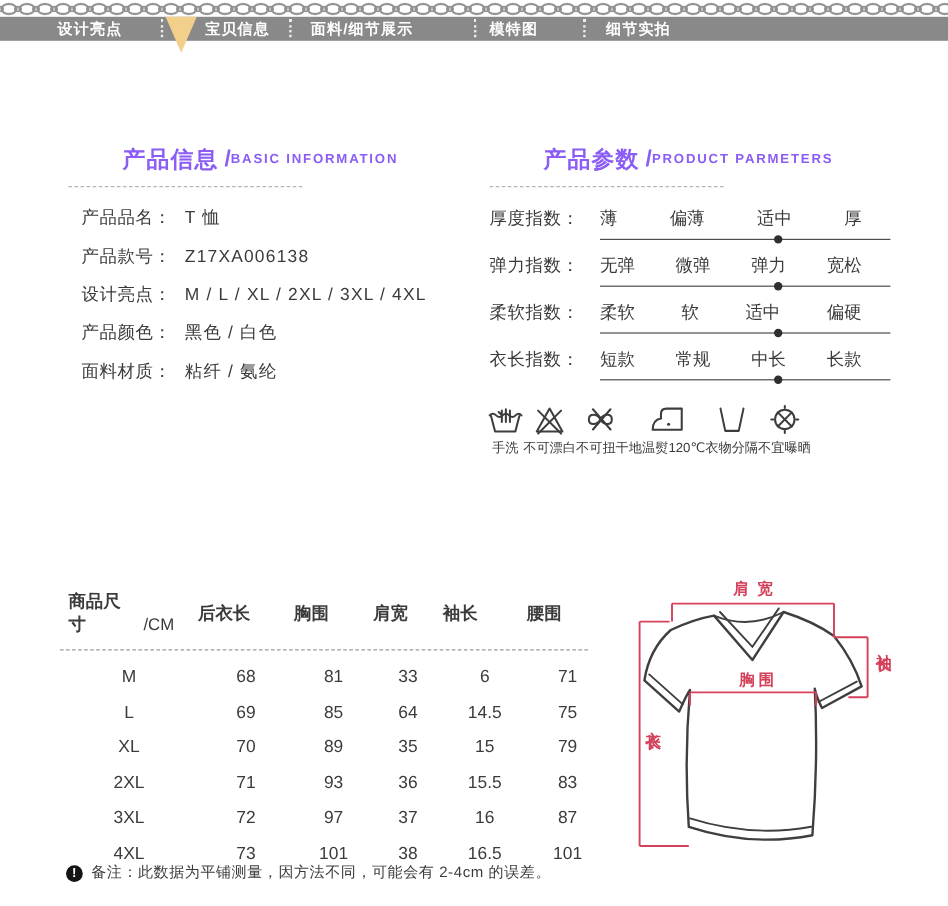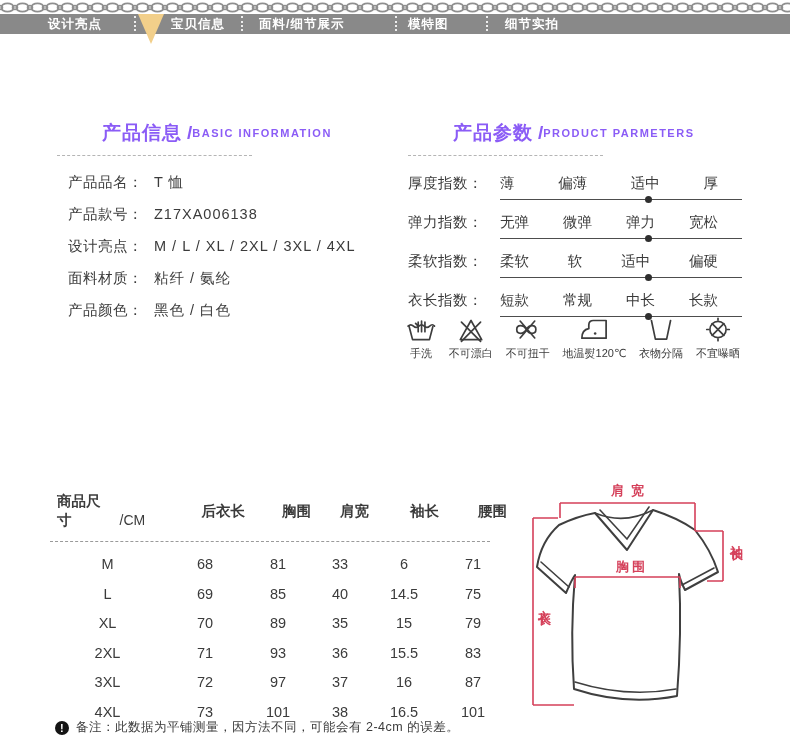--- a/index.html
+++ b/index.html
@@ -30,30 +30,30 @@
 
   
   .param-row { display:flex; margin-bottom:13px; font-size:14.5px; }
   .param-label { width:92px; flex:none; line-height:18px; letter-spacing:.5px; }
   .optwrap { position:relative; width:242px; border-bottom:1px solid #4d4d4d; padding-bottom:7px; }
   .opts { display:flex; justify-content:space-between; padding-right:24px; line-height:18px; }
   .opt { white-space:nowrap; }
   .seldot { position:absolute; bottom:-4px; left:60%; width:7px; height:7px; border-radius:50%; background:#2f2f2f; }
 
   
-  .care-row { position:absolute; left:406px; top:316px; width:334px; display:flex; justify-content:space-between; }
+  .care-row { position:absolute; left:406px; top:336px; width:334px; display:flex; }
   .care { display:flex; flex-direction:column; align-items:center; }
   .care svg { stroke:#3d3d3d; fill:none; stroke-width:1.5; stroke-linecap:round; stroke-linejoin:round; }
   .care-label { font-size:11px; margin-top:3px; white-space:nowrap; color:#3b3b3b; }
 
   
   .size-table { position:absolute; left:50px; top:492px; width:445px; }
   .trow { display:grid; grid-template-columns:115px 80px 66px 58px 70px 68px; align-items:center; }
   .thead { font-weight:bold; font-size:14.5px; }
-  .thead .tcell { text-align:right; }
+  .thead .tcell { text-align:left; }
   .thead .tcell-first { text-align:left; padding-left:7px; }
   .unit { font-size:14px; font-weight:normal;margin-left:48px; }
   .tdash { border-bottom:1px dashed #9a9a9a; width:440px; margin:11px 0 8px; }
   .tdata .tcell, .tdata .tcell-first { text-align:center; font-size:14.5px; height:29.5px; line-height:29.5px; }
 
   
   .diagram { position:absolute; left:508px; top:468px; width:252px; height:255px; }
   .dlabel { position:absolute; font-size:13px; font-weight:bold; color:#d5405a; white-space:nowrap; }
   .dlabel-v { writing-mode:vertical-rl; text-orientation:upright; letter-spacing:3px; }
   .lbl-shoulder { left:92px; top:14px; width:62px; text-align:center; letter-spacing:7px; }
@@ -108,26 +108,26 @@
     </div>
     <div class="info-row">
       <span class="info-label">产品款号：</span>
       <span class="info-value">Z17XA006138</span>
     </div>
     <div class="info-row">
       <span class="info-label">设计亮点：</span>
       <span class="info-value">M / L / XL / 2XL / 3XL / 4XL</span>
     </div>
     <div class="info-row">
+      <span class="info-label">产品颜色：</span>
+      <span class="info-value">黑色 / 白色</span>
+    </div>
+    <div class="info-row">
       <span class="info-label">面料材质：</span>
       <span class="info-value">粘纤 / 氨纶</span>
-    </div>
-    <div class="info-row">
-      <span class="info-label">产品颜色：</span>
-      <span class="info-value">黑色 / 白色</span>
     </div>
   </div>
 
   <div class="col col-right">
     <div class="sec-header">
       <span class="sec-title">产品参数</span>
       <span class="sec-slash">/</span>
       <span class="sec-sub">PRODUCT PARMETERS</span>
     </div>
     <div class="dashline"></div>
@@ -247,21 +247,21 @@
       <span class="tcell">68</span>
       <span class="tcell">81</span>
       <span class="tcell">33</span>
       <span class="tcell">6</span>
       <span class="tcell">71</span>
     </div>
     <div class="trow tdata">
       <span class="tcell-first">L</span>
       <span class="tcell">69</span>
       <span class="tcell">85</span>
-      <span class="tcell">40</span>
+      <span class="tcell">64</span>
       <span class="tcell">14.5</span>
       <span class="tcell">75</span>
     </div>
     <div class="trow tdata">
       <span class="tcell-first">XL</span>
       <span class="tcell">70</span>
       <span class="tcell">89</span>
       <span class="tcell">35</span>
       <span class="tcell">15</span>
       <span class="tcell">79</span>

